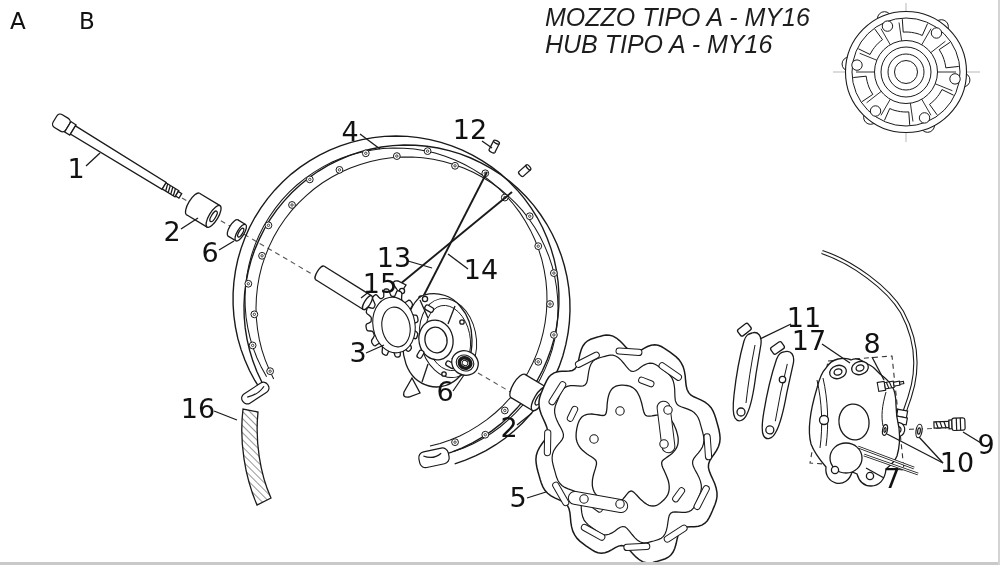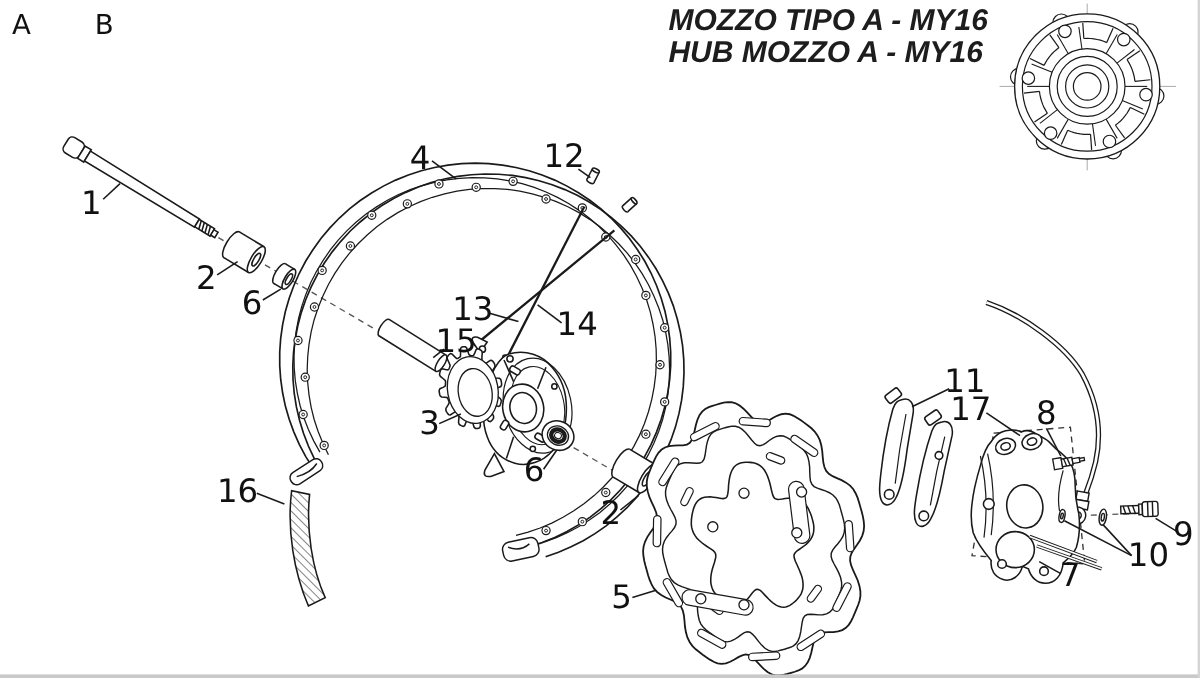--- a/index.html
+++ b/index.html
@@ -1,34 +1,34 @@
 <!DOCTYPE html>
 <html><head>
 <meta charset="utf-8">
 <style>
   html,body{margin:0;padding:0;background:#fff;}
   .page{position:relative;width:1000px;height:565px;background:#fff;overflow:hidden;
         font-family:"DejaVu Sans",sans-serif;}
   .title{position:absolute;left:545px;top:4px;color:#1d1d1d;
-         font-family:"Liberation Sans",sans-serif;font-weight:bold;font-style:italic;
-         font-size:25px;line-height:27px;margin-left:12px;}
+         font-family:"Liberation Sans",sans-serif;font-weight:normal;font-style:italic;
+         font-size:25px;line-height:27px;}
   .refletter{position:absolute;top:8px;font-size:23px;color:#111;}
   #ra{left:10px;} #rb{left:79px;}
   .edge-b{position:absolute;left:0;bottom:0;width:100%;height:3px;background:#c9c9c9;}
   .edge-r{position:absolute;right:0;top:0;width:2px;height:100%;background:#d4d4d4;}
 </style>
 </head>
 <body>
 
 <div class="page">
   <span class="refletter" id="ra">A</span>
   <span class="refletter" id="rb">B</span>
   <div class="title">
     <div>MOZZO TIPO A - MY16</div>
-    <div>HUB MOZZO A - MY16</div>
+    <div>HUB TIPO A - MY16</div>
   </div>
 
   <svg id="art" width="1000" height="565" viewBox="0 0 1000 565" style="position:absolute;left:0;top:0;">
     <defs>
       <pattern id="hatch" width="5" height="5" patternUnits="userSpaceOnUse" patternTransform="rotate(-45)">
         <line x1="0" y1="0" x2="0" y2="5" stroke="#333" stroke-width="1"></line>
       </pattern>
     </defs>
 
     <g stroke="#555" stroke-width="1.1" stroke-dasharray="5,4">

